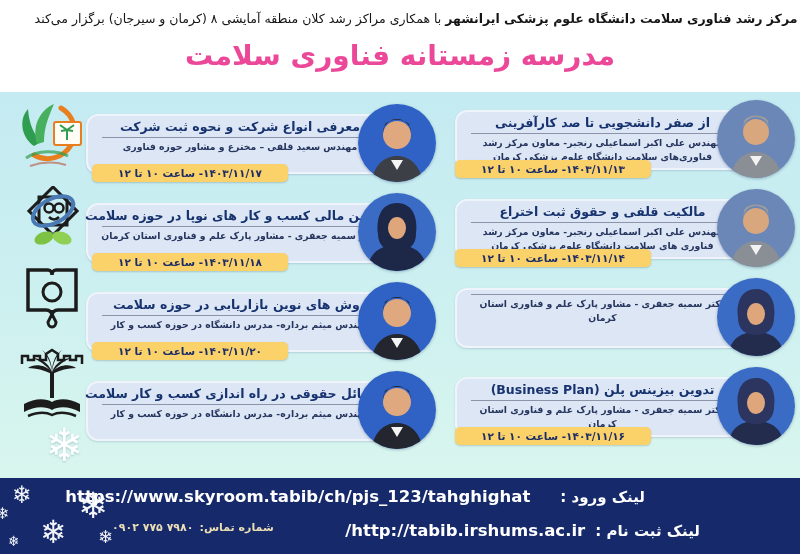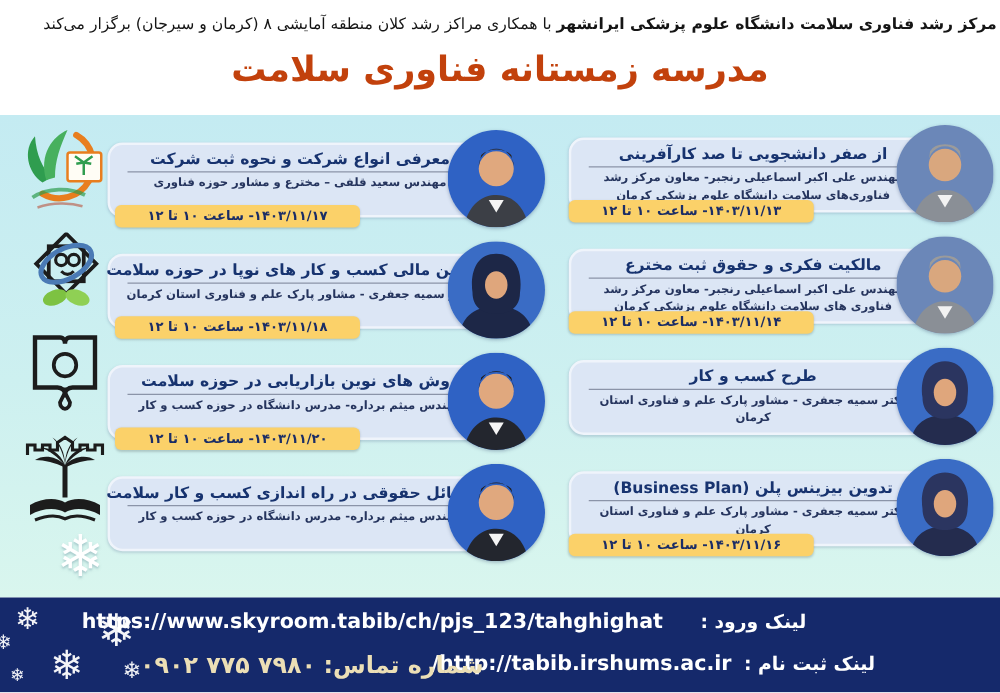--- a/index.html
+++ b/index.html
@@ -6,21 +6,21 @@
   .poster{
     position:relative;width:800px;height:554px;overflow:hidden;
     background:#ffffff;direction:rtl;
     font-family:"DejaVu Sans","Liberation Sans",sans-serif;
   }
   
   .header{position:absolute;top:0;left:0;right:0;height:92px;background:#fff;text-align:center;}
   .org-line{padding-top:11px;font-size:12.5px;color:#151515;padding-left:32px;}
   .org-strong{font-weight:800;}
   .org-rest{font-weight:500;}
-  .main-title{margin-top:13px;font-size:28px;font-weight:800;color:#c2410c;letter-spacing:.5px;text-align:center;}
+  .main-title{margin-top:13px;font-size:28px;font-weight:800;color:#ec4899;letter-spacing:.5px;text-align:center;}
   
   .main{position:absolute;top:92px;left:0;right:0;height:386px;
     background:linear-gradient(180deg,#c4ebf2 0%,#cdf0f0 55%,#d9f6ee 100%);}
   
   .logo{position:absolute;}
   .logo svg{display:block;}
   
   .col{position:absolute;top:18px;}
   .col-right{left:455px;width:340px;}
   .col-left{left:86px;top:22px;width:352px;}
@@ -48,21 +48,21 @@
   }
   .col-right .photo{left:262px;}
   .col-left .photo{left:272px;}
   
   .flake{position:absolute;color:#ffffff;text-shadow:0 1px 2px rgba(120,160,170,.5);line-height:1;z-index:4;}
   
   .footer{position:absolute;top:478px;left:0;right:0;height:76px;background:#15296b;}
   .f-row{position:absolute;display:flex;align-items:center;}
   .f-label{color:#ffffff;font-weight:800;font-size:15px;white-space:nowrap;}
   .f-url{color:#ffffff;font-weight:800;font-size:16.5px;white-space:nowrap;text-decoration:none;}
-  .f-phone-label,.f-phone{color:#ecdfb6;font-weight:800;font-size:19px;white-space:nowrap;}
+  .f-phone-label,.f-phone{color:#ecdfb6;font-weight:800;font-size:11px;white-space:nowrap;}
   .row-login{top:9px;right:155px;gap:30px;}
   .row-register{top:43px;right:100px;gap:10px;}
   .row-phone{top:43px;left:112px;gap:6px;}
   .footer .flake{text-shadow:none;opacity:.95;}
 </style>
 </head>
 <body>
 
 <div class="poster">
 
@@ -133,39 +133,38 @@
               <path d="M13 78 C17 58 29 52 39 52 C49 52 61 58 65 78 Z" fill="#8a8f96"></path>
               <path d="M33 56 L39 66 L45 56 Z" fill="#f2f2f2"></path>
               <circle cx="39" cy="32" r="13" fill="#d9a77e"></circle>
               <path d="M26 30 a13 13 0 0 1 26 0 l-1 -9 a13 9 0 0 0 -24 0 Z" fill="#9b9b9b"></path>
             </svg>
         </div>
       </div>
 
       <div class="session">
         <div class="card">
-          <div class="card-title">مالکیت فکری و حقوق ثبت مخترع</div>
+          <div class="card-title">مالکیت قلفی و حقوق ثبت اختراع</div>
           <div class="divider"></div>
           <div class="speaker">مهندس علی اکبر اسماعیلی رنجبر- معاون مرکز رشد فناوری های سلامت دانشگاه علوم پزشکی کرمان</div>
         </div>
         <div class="badge">۱۴۰۳/۱۱/۱۴- ساعت ۱۰ تا ۱۲</div>
         <div class="photo">
           <svg width="78" height="78" viewBox="0 0 78 78">
               <rect width="78" height="78" fill="#6b87b8"></rect>
               <path d="M13 78 C17 58 29 52 39 52 C49 52 61 58 65 78 Z" fill="#8a8f96"></path>
               <path d="M33 56 L39 66 L45 56 Z" fill="#f2f2f2"></path>
               <circle cx="39" cy="32" r="13" fill="#d9a77e"></circle>
               <path d="M26 30 a13 13 0 0 1 26 0 l-1 -9 a13 9 0 0 0 -24 0 Z" fill="#9b9b9b"></path>
             </svg>
         </div>
       </div>
 
       <div class="session">
         <div class="card">
-          <div class="card-title">طرح کسب و کار</div>
           <div class="divider"></div>
           <div class="speaker">دکتر سمیه جعفری - مشاور پارک علم و فناوری استان کرمان</div>
         </div>
         <div class="photo">
           <svg width="78" height="78" viewBox="0 0 78 78">
               <rect width="78" height="78" fill="#3a6cc5"></rect>
               <path d="M11 78 C13 60 25 54 39 54 C53 54 65 60 67 78 Z" fill="#242c4e"></path>
               <path d="M39 11 C55 11 59 27 57 40 C57 51 50 57 39 57 C28 57 21 51 21 40 C19 27 23 11 39 11 Z" fill="#2b3560"></path>
               <ellipse cx="39" cy="36" rx="9" ry="11" fill="#dfa67c"></ellipse>
             </svg>

